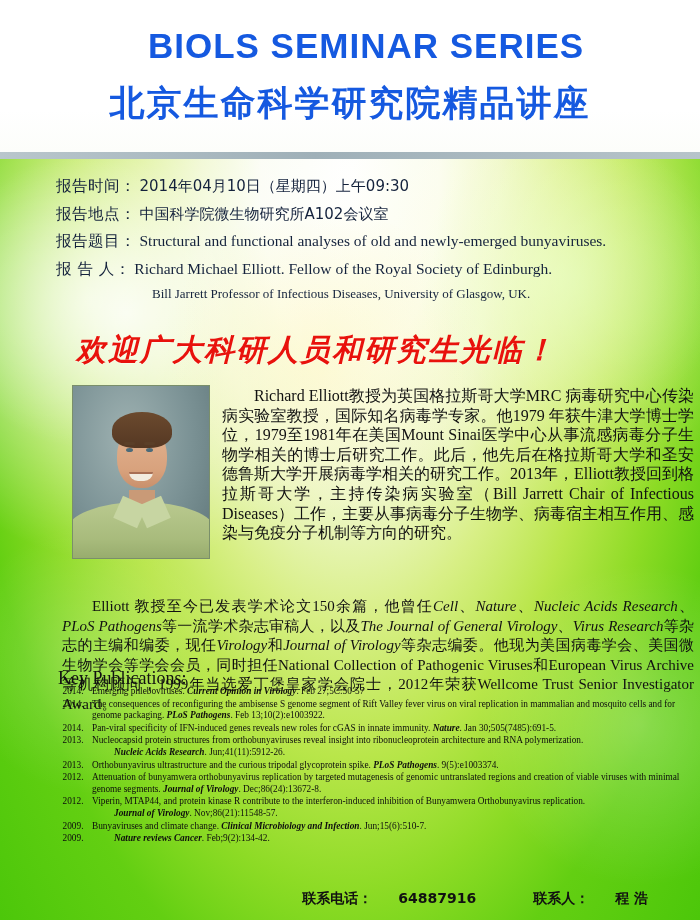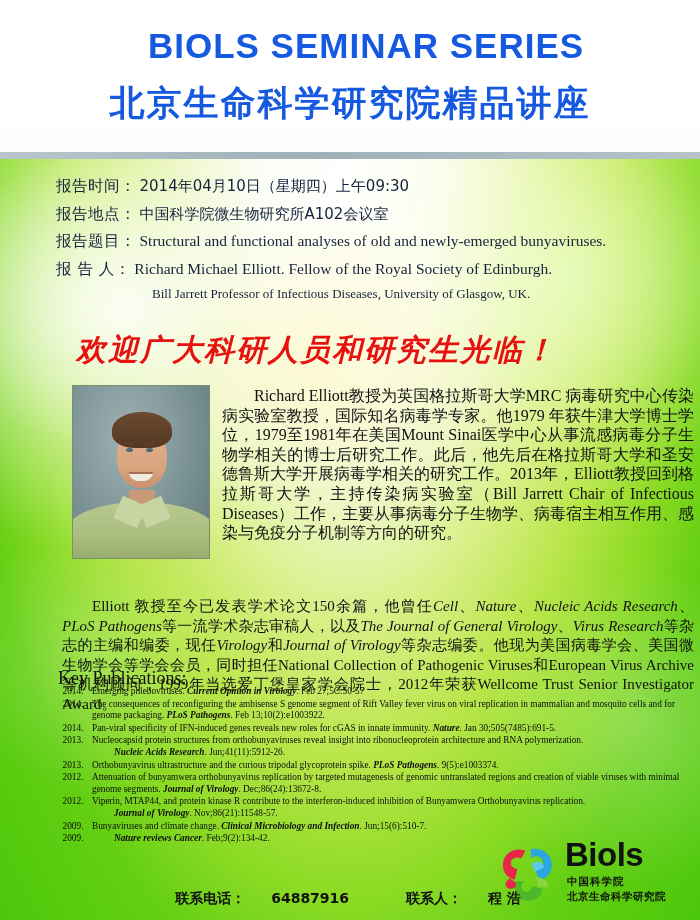--- a/index.html
+++ b/index.html
@@ -136,21 +136,21 @@
     font-family:"Liberation Sans","DejaVu Sans",sans-serif;
     font-size:33px;font-weight:bold;color:#111;letter-spacing:-.5px;line-height:34px;
   }
   .logo-cn1{position:absolute;left:72px;top:37px;
     font-family:"DejaVu Sans",sans-serif;font-size:10.5px;font-weight:bold;color:#111;letter-spacing:1px;}
   .logo-cn2{position:absolute;left:72px;top:52px;
     font-family:"DejaVu Sans",sans-serif;font-size:10.5px;font-weight:bold;color:#111;letter-spacing:.5px;}
 
   
   .footer{
-    position:absolute;left:0;top:890px;width:700px;text-align:center;
+    position:absolute;left:0;top:890px;width:700px;text-align:right;
     padding-left:48px;box-sizing:border-box;
     font-family:"DejaVu Sans","Liberation Sans",sans-serif;
     font-size:14px;font-weight:bold;color:#111;
   }
   .footer span{margin-right:26px;}
 </style>
 </head>
 <body>
 
 <div class="poster">
@@ -250,32 +250,19 @@
       <div class="pub">
         <div class="pub-year">2009.</div>
         <div class="pub-body"><span>Bunyaviruses and climate change. </span><span class="j">Clinical Microbiology and Infection</span><span>. Jun;15(6):510-7.</span></div>
       </div>
       <div class="pub">
         <div class="pub-year">2009.</div>
         <div class="pub-body"><span class="pub-cont"><span class="j">Nature reviews Cancer</span><span>. Feb;9(2):134-42.</span></span></div>
       </div>
     </div>
 
-  <div class="logo">
-    <svg class="logo-mark" viewBox="0 0 100 100">
-      <path d="M46 16 C30 10 12 20 12 38 C12 50 20 58 30 60 L34 44 C28 43 24 40 24 35 C24 28 32 24 40 28 Z" fill="#e8264a"></path>
-      <path d="M18 62 C14 66 16 74 24 74 C30 74 34 70 34 66 L22 58 Z" fill="#e8264a"></path>
-      <path d="M54 14 C70 10 88 22 86 40 C85 52 76 60 66 61 L62 45 C70 43 74 38 73 33 C71 25 62 22 55 27 Z" fill="#2aa7e0"></path>
-      <path d="M56 36 C64 30 74 34 74 42 L60 48 Z" fill="#5fc6ee"></path>
-      <path d="M34 62 C26 74 32 90 48 92 C62 94 72 84 72 74 L56 70 C55 78 48 81 43 77 C38 73 39 66 45 62 Z" fill="#4cb82a"></path>
-      <path d="M62 56 C74 56 82 64 80 72 L66 70 Z" fill="#8ad43f"></path>
-    </svg>
-    <div class="logo-text">Biols</div>
-    <div class="logo-cn1">中国科学院</div>
-    <div class="logo-cn2">北京生命科学研究院</div>
-  </div>
 
   <div class="footer">
     <span><span>联系电话：</span><span>64887916</span></span>
     <span><span>联系人：</span><span>程 浩</span></span>
   </div>
 
 </div>
 
 </body></html>

